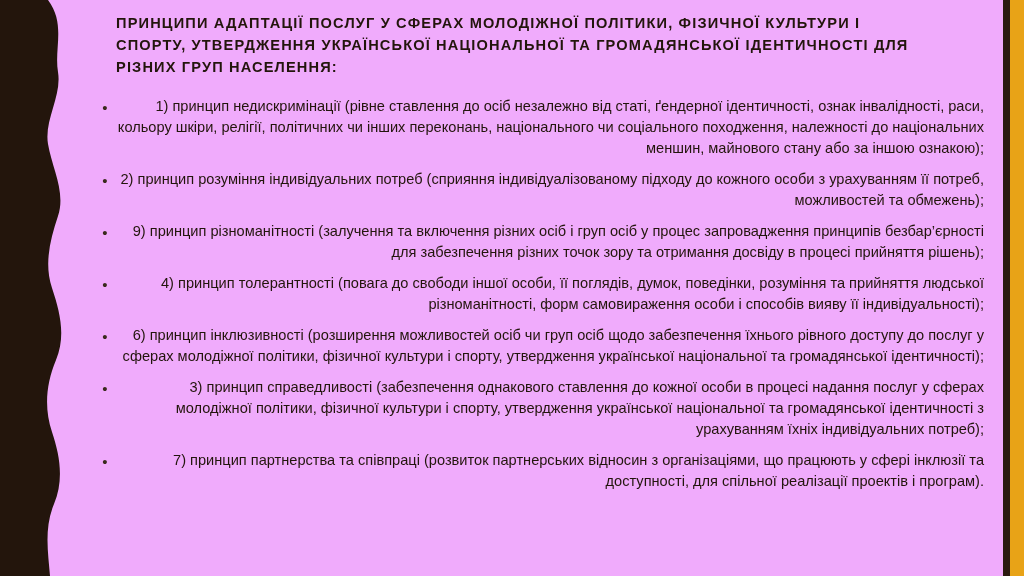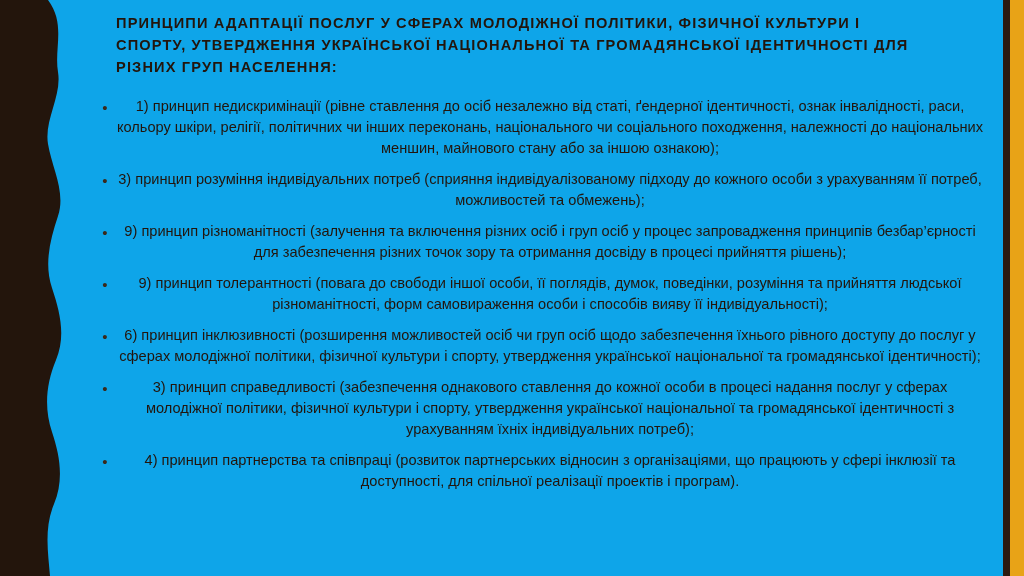--- a/index.html
+++ b/index.html
@@ -10,21 +10,21 @@
     width: 1024px;
     height: 576px;
     background: #ffffff;
     font-family: "Liberation Sans", sans-serif;
     overflow: hidden;
   }
   .slide {
     position: relative;
     width: 1024px;
     height: 576px;
-    background: #0ea5e9;
+    background: #f0abfc;
     box-sizing: border-box;
   }
   
   .left-band {
     position: absolute;
     left: 0;
     top: 0;
     width: 72px;
     height: 576px;
     overflow: hidden;
@@ -96,21 +96,21 @@
     font-size: 15px;
     line-height: 1.44;
     text-align: center;
     padding-top: 1px;
   }
   .bullet-text {
     flex: 1 1 auto;
     color: #23150c;
     font-size: 14.6px;
     line-height: 1.44;
-    text-align: center;
+    text-align: right;
   }
 </style>
 </head>
 <body>
 
 <div class="slide">
 
   <div class="left-band">
     <svg width="72" height="576" viewBox="0 0 72 576" xmlns="http://www.w3.org/2000/svg" aria-hidden="true">
       <path d="M0,0 L48,0
@@ -137,43 +137,43 @@
 
     <div class="bullets">
 
       <div class="bullet-row">
         <div class="bullet-mark">•</div>
         <div class="bullet-text">1) принцип недискримінації (рівне ставлення до осіб незалежно від статі, ґендерної ідентичності, ознак інвалідності, раси, кольору шкіри, релігії, політичних чи інших переконань, національного чи соціального походження, належності до національних меншин, майнового стану або за іншою ознакою);</div>
       </div>
 
       <div class="bullet-row">
         <div class="bullet-mark">•</div>
-        <div class="bullet-text">3) принцип розуміння індивідуальних потреб (сприяння індивідуалізованому підходу до кожного особи з урахуванням її потреб, можливостей та обмежень);</div>
+        <div class="bullet-text">2) принцип розуміння індивідуальних потреб (сприяння індивідуалізованому підходу до кожного особи з урахуванням її потреб, можливостей та обмежень);</div>
       </div>
 
       <div class="bullet-row">
         <div class="bullet-mark">•</div>
         <div class="bullet-text">9) принцип різноманітності (залучення та включення різних осіб і груп осіб у процес запровадження принципів безбар’єрності для забезпечення різних точок зору та отримання досвіду в процесі прийняття рішень);</div>
       </div>
 
       <div class="bullet-row">
         <div class="bullet-mark">•</div>
-        <div class="bullet-text"> 9) принцип толерантності (повага до свободи іншої особи, її поглядів, думок, поведінки, розуміння та прийняття людської різноманітності, форм самовираження особи і способів вияву її індивідуальності);</div>
+        <div class="bullet-text"> 4) принцип толерантності (повага до свободи іншої особи, її поглядів, думок, поведінки, розуміння та прийняття людської різноманітності, форм самовираження особи і способів вияву її індивідуальності);</div>
       </div>
 
       <div class="bullet-row">
         <div class="bullet-mark">•</div>
         <div class="bullet-text">6) принцип інклюзивності (розширення можливостей осіб чи груп осіб щодо забезпечення їхнього рівного доступу до послуг у сферах молодіжної політики, фізичної культури і спорту, утвердження української національної та громадянської ідентичності);</div>
       </div>
 
       <div class="bullet-row">
         <div class="bullet-mark">•</div>
         <div class="bullet-text">3) принцип справедливості (забезпечення однакового ставлення до кожної особи в процесі надання послуг у сферах молодіжної політики, фізичної культури і спорту, утвердження української національної та громадянської ідентичності з урахуванням їхніх індивідуальних потреб);</div>
       </div>
 
       <div class="bullet-row">
         <div class="bullet-mark">•</div>
-        <div class="bullet-text">4) принцип партнерства та співпраці (розвиток партнерських відносин з організаціями, що працюють у сфері інклюзії та доступності, для спільної реалізації проектів і програм).</div>
+        <div class="bullet-text">7) принцип партнерства та співпраці (розвиток партнерських відносин з організаціями, що працюють у сфері інклюзії та доступності, для спільної реалізації проектів і програм).</div>
       </div>
 
     </div>
   </div>
 </div>
 
 </body></html>

